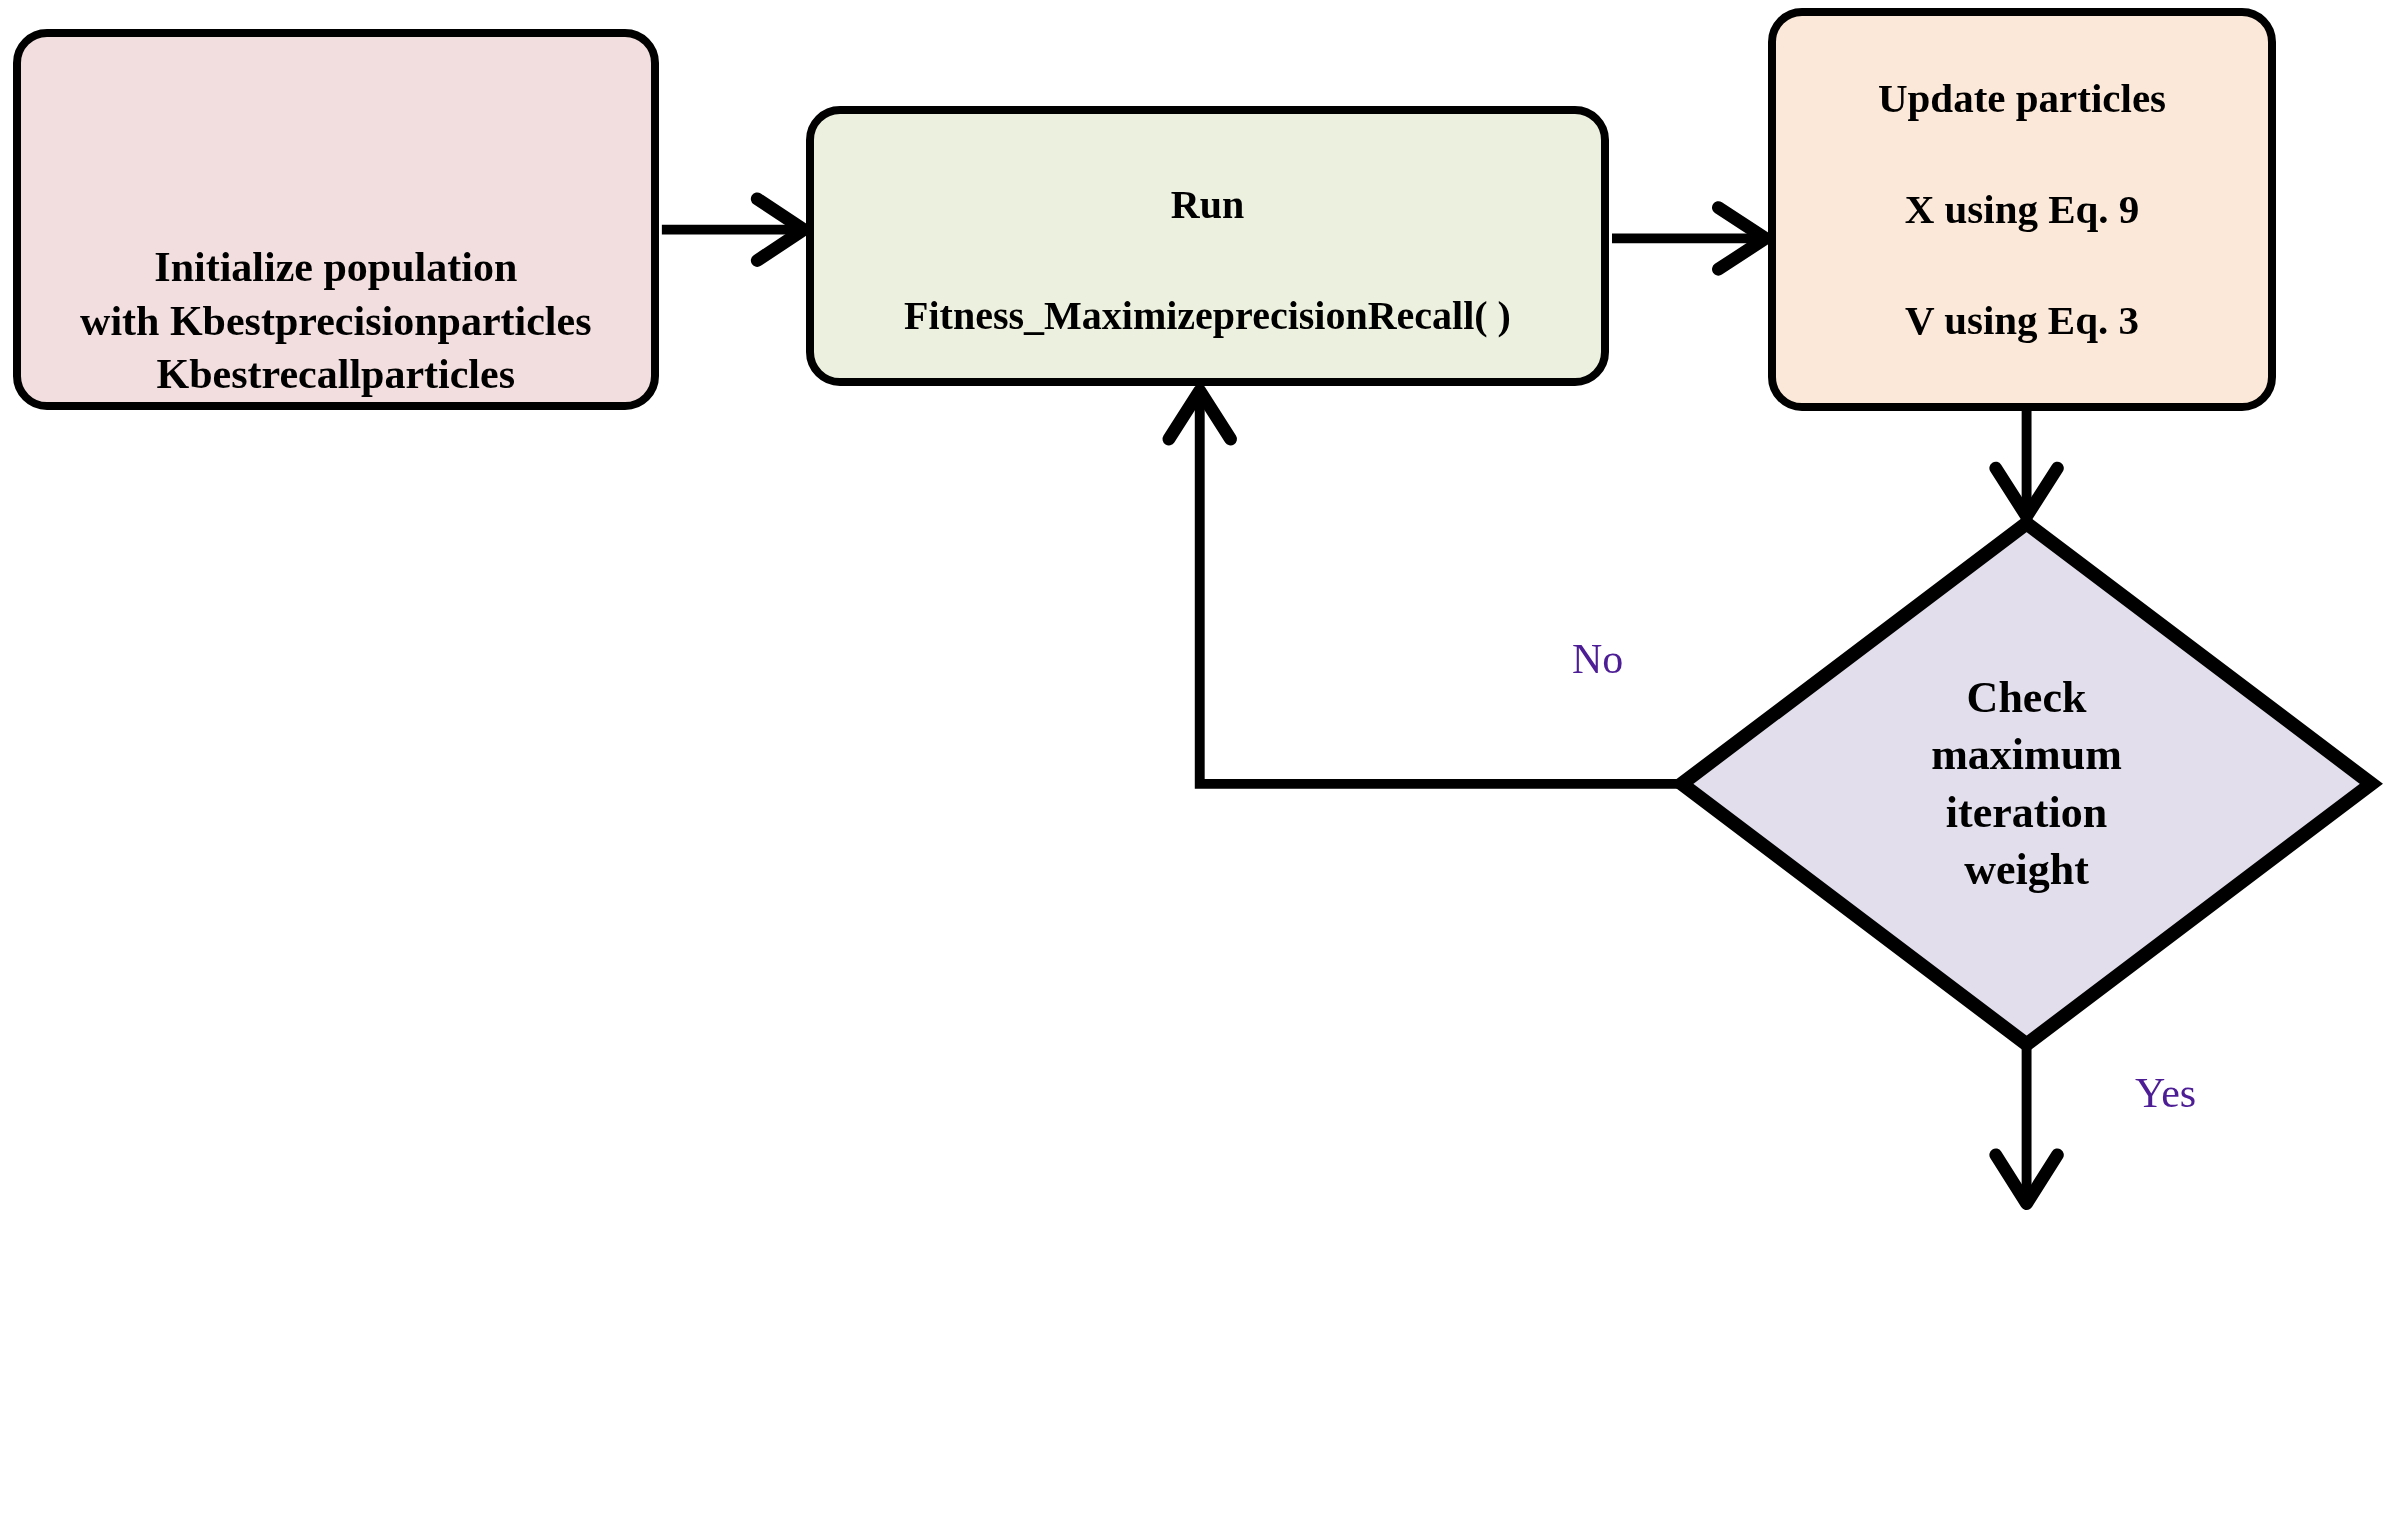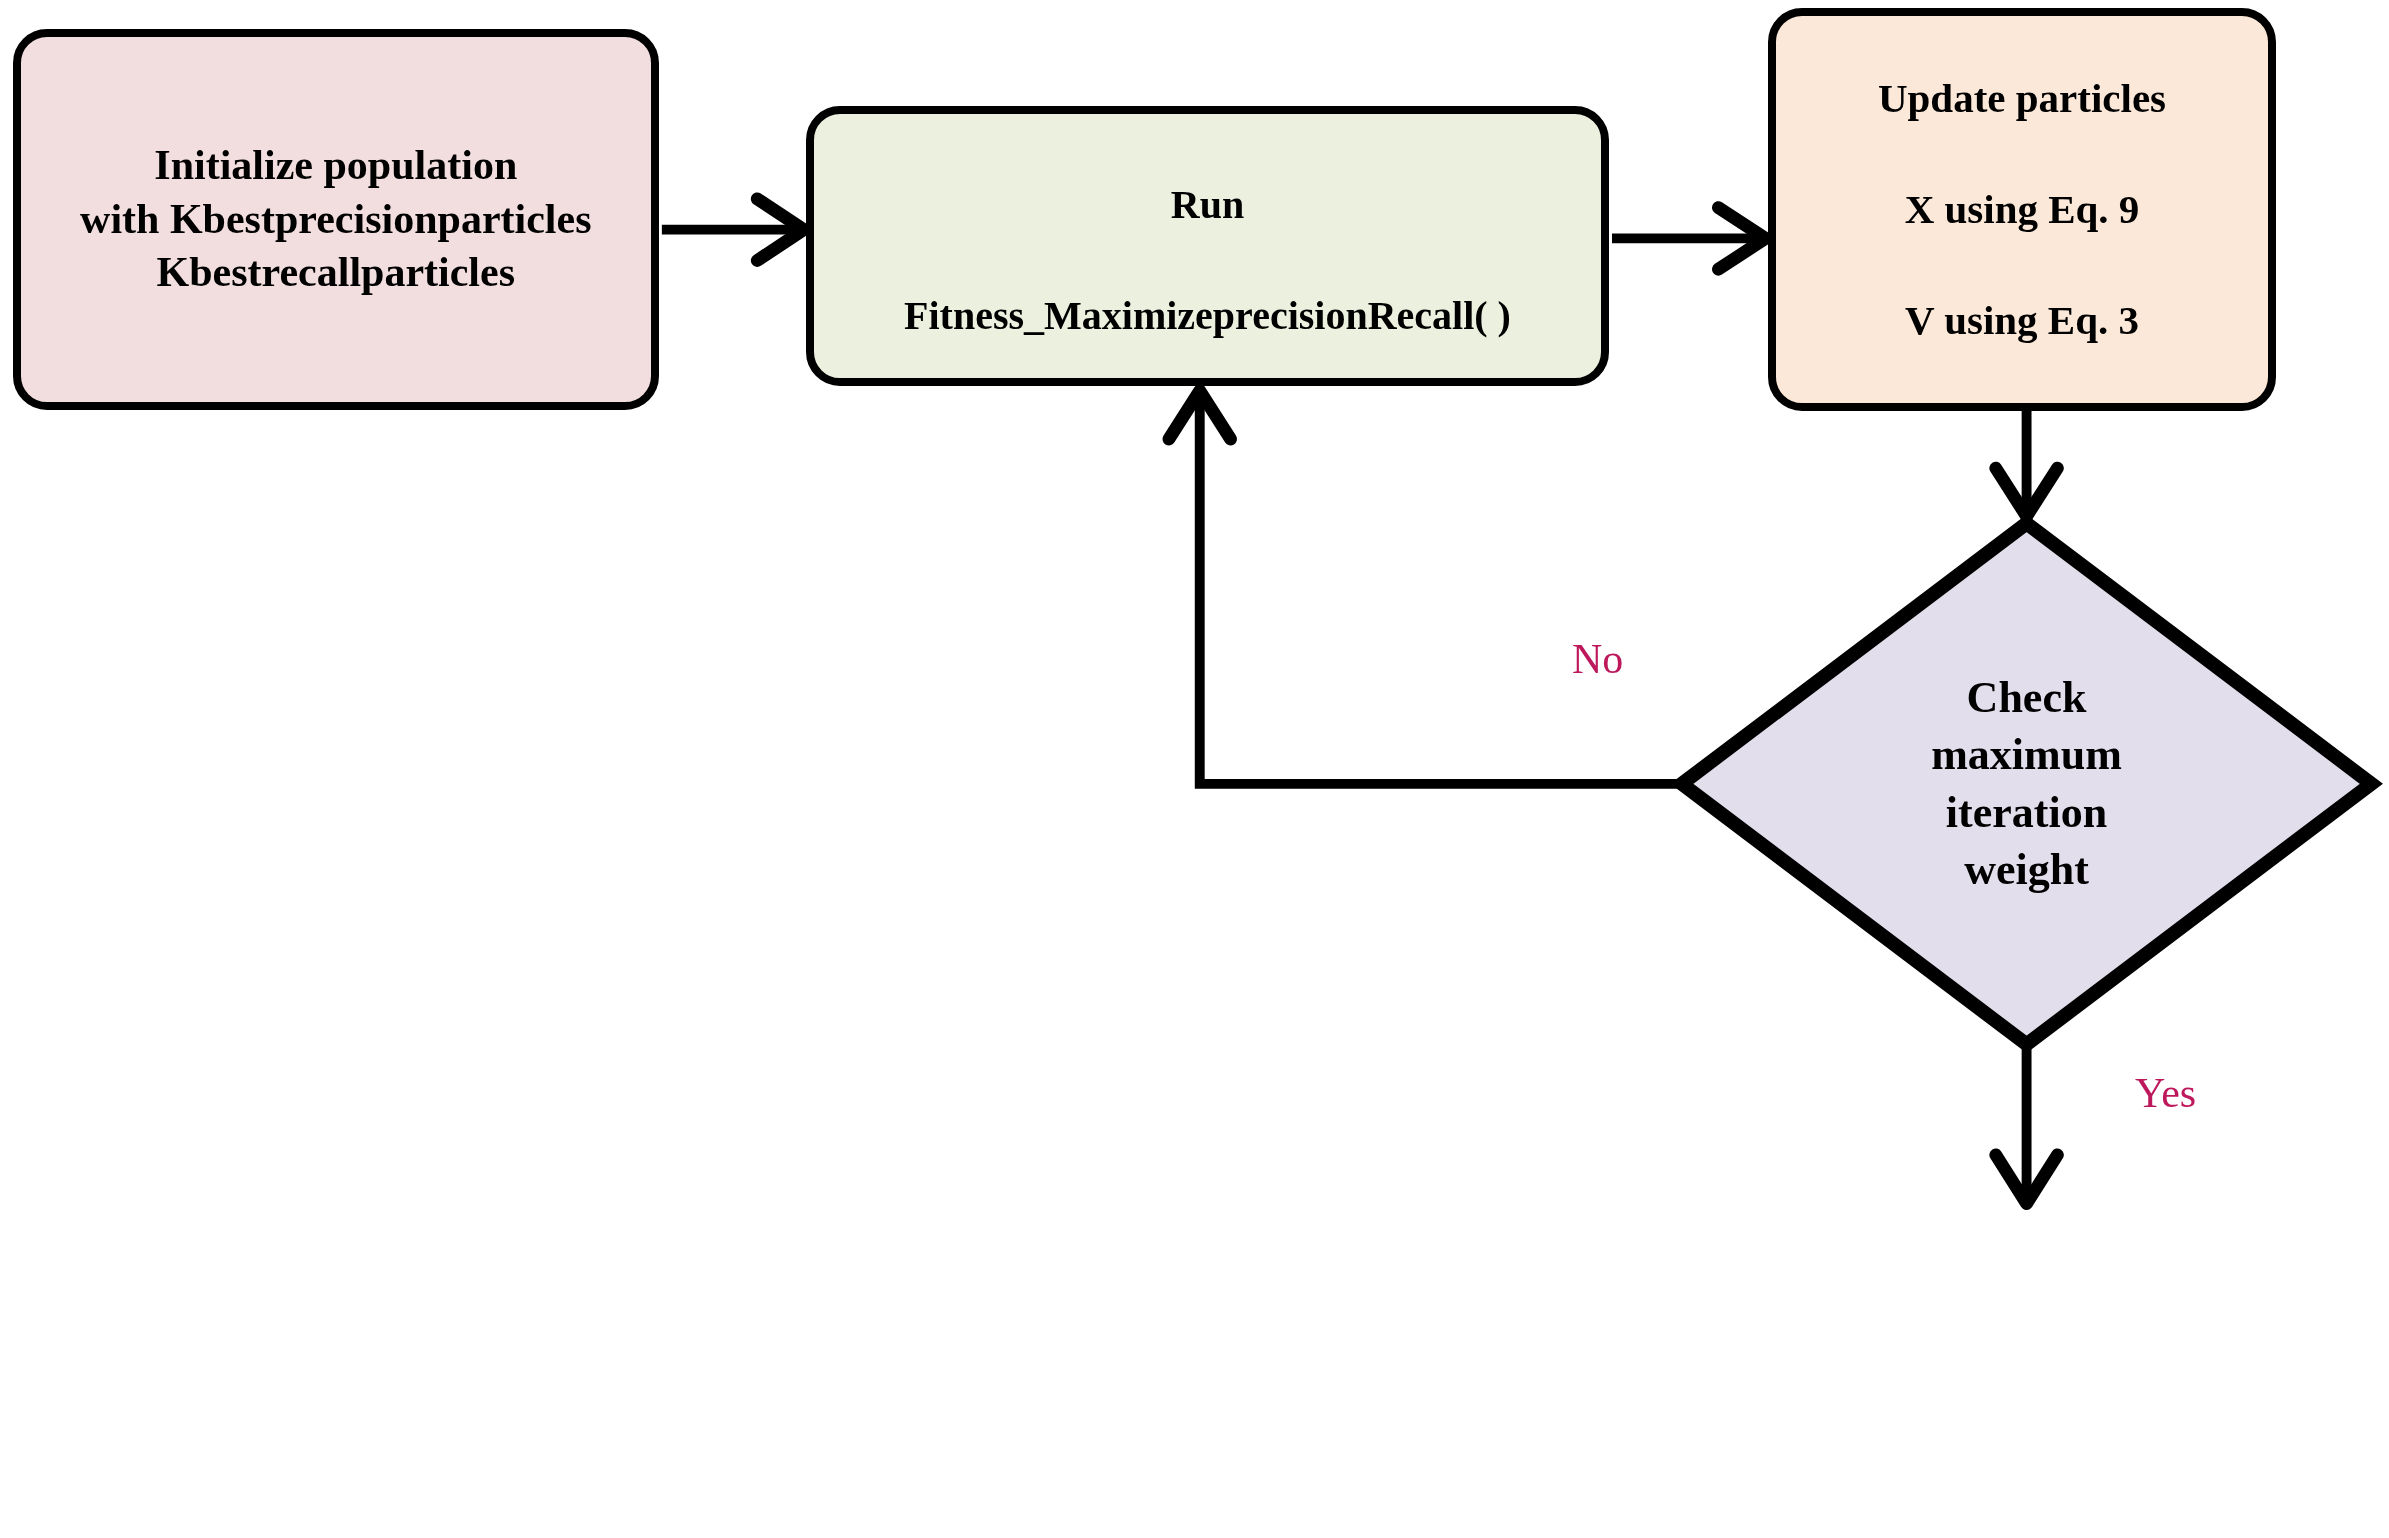--- a/index.html
+++ b/index.html
@@ -29,20 +29,21 @@
     flex-direction: column;
     align-items: center;
     justify-content: center;
     text-align: center;
     color: #000000;
     z-index: 2;
   }
   .node-rect {
     border: 8.1px solid #000000;
     border-radius: 34px;
+    justify-content: flex-end;
   }
   .node-line {
     display: block;
     width: 100%;
     white-space: nowrap;
   }
 
   
   #node-initialize {
     left: 12.8px;  top: 29px;
@@ -98,21 +99,21 @@
     width: 806px; height: 311px;
     background: #E3AFAF;
     font-size: 43px;
     font-weight: bold;
   }
   #node-feature-weight .node-line { line-height: 1.55; }
 
   
   .edge-label {
     position: absolute;
-    color: #be185d;
+    color: #4c1d95;
     font-size: 42px;
     font-weight: normal;
     z-index: 4;
     white-space: nowrap;
   }
   #label-no  { left: 1572px; top: 635px; }
   #label-yes { left: 2127px; top: 1069px; margin-left: 8px; }
 </style>
 </head>
 <body>

